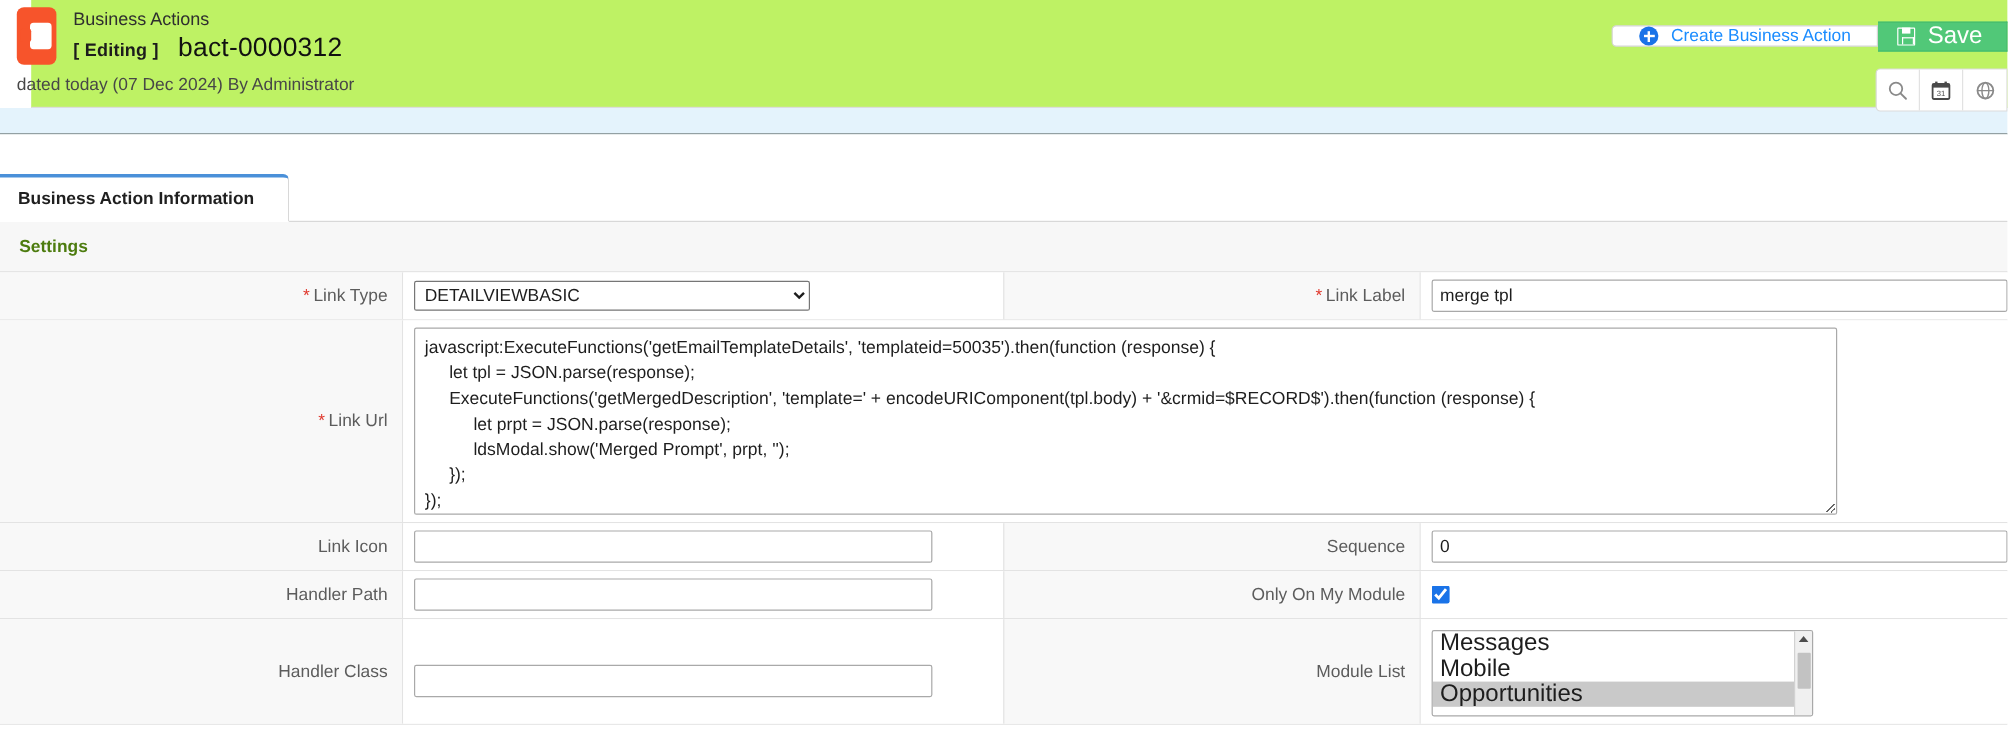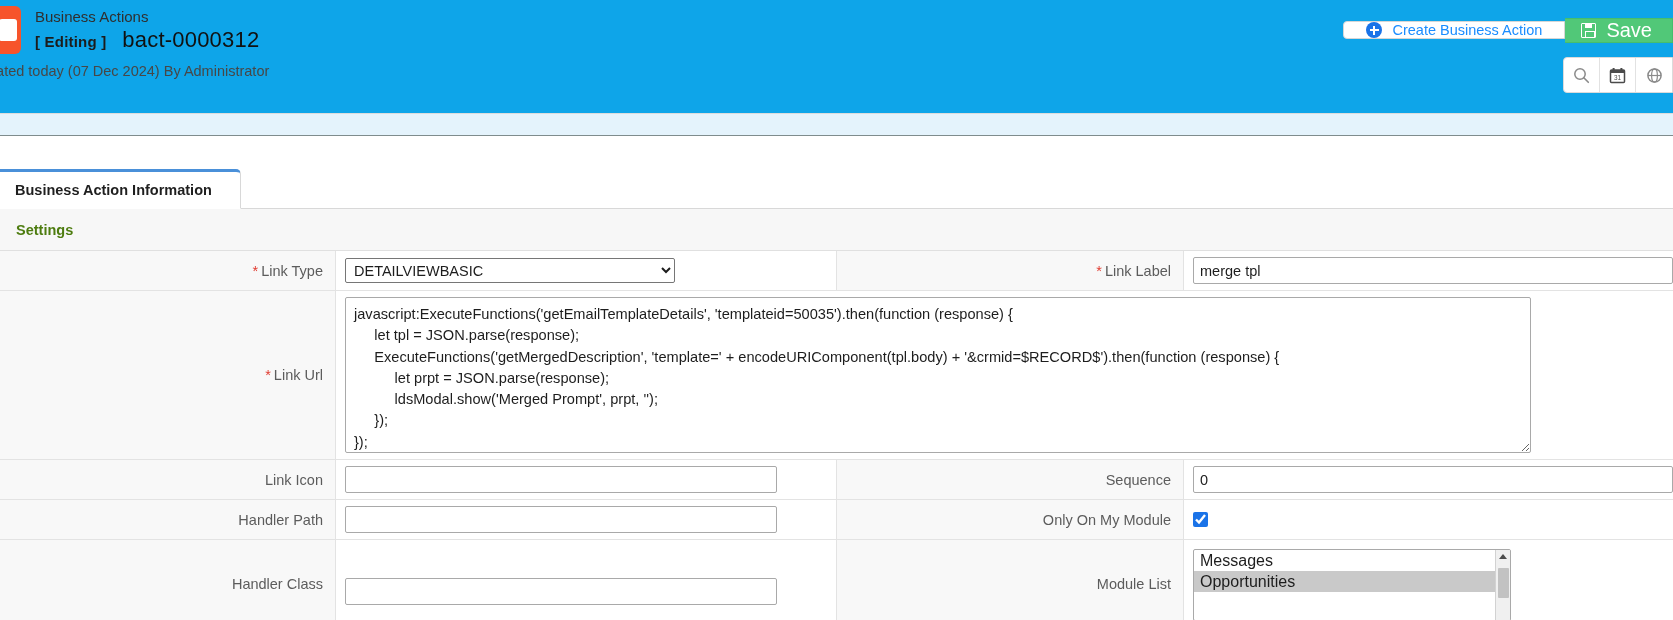--- a/index.html
+++ b/index.html
@@ -8,23 +8,24 @@
     width: 1673px; height: 620px;
     overflow: hidden;
     background: #ffffff;
     font-family: "Liberation Sans", sans-serif;
     -webkit-font-smoothing: antialiased;
   }
 
   
   .app-header {
     position: relative;
-    height: 114px;
-    background: #0ea5e9;
+    height: 90px;
+    background: #bef264;
     border-bottom: 1px solid #dcdcdc;
+    margin-left: 26px;
   }
   .app-logo {
     position: absolute;
     left: -12px; top: 6px;
     width: 33px; height: 48px;
     background: #f7542b;
     border-radius: 6px;
   }
   .app-logo .glyph {
     position: absolute;
@@ -289,21 +290,21 @@
   }
 
   .listbox {
     width: 318px;
     height: 72px;
     border: 1px solid #a9a9a9;
     border-radius: 2px;
     background: #ffffff;
     overflow: hidden;
     position: relative;
-    font-size: 16px;
+    font-size: 20px;
     color: #1d1d1d;
   }
   .listbox .opt {
     padding: 1px 6px;
     line-height: 19px;
     white-space: nowrap;
     cursor: pointer;
   }
   .listbox .opt.sel { background: #c9c9c9; }
   .lb-scroll {
@@ -485,20 +486,21 @@
         <input class="ctrl w-small" type="text" value="" style="">
       </div>
     </div>
     <div class="half-right">
       <div class="cell-label tall">
         <span>Module List</span>
       </div>
       <div class="cell-value" style="align-items:flex-start;padding-top:9px;">
         <div class="listbox">
           <div class="opt">Messages</div>
+          <div class="opt">Mobile</div>
           <div class="opt sel">Opportunities</div>
           <div class="lb-scroll">
             <div class="arrow-up"></div>
             <div class="thumb"></div>
           </div>
         </div>
       </div>
     </div>
   </div>
 

